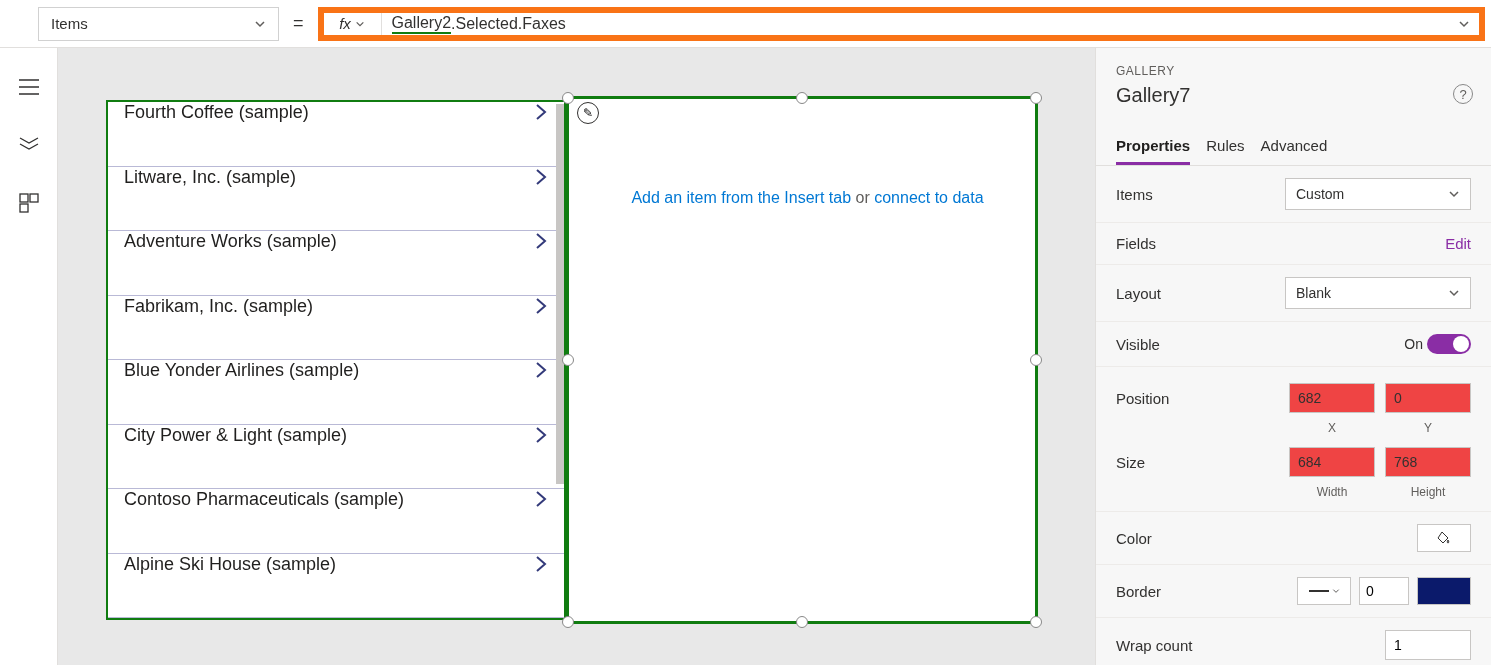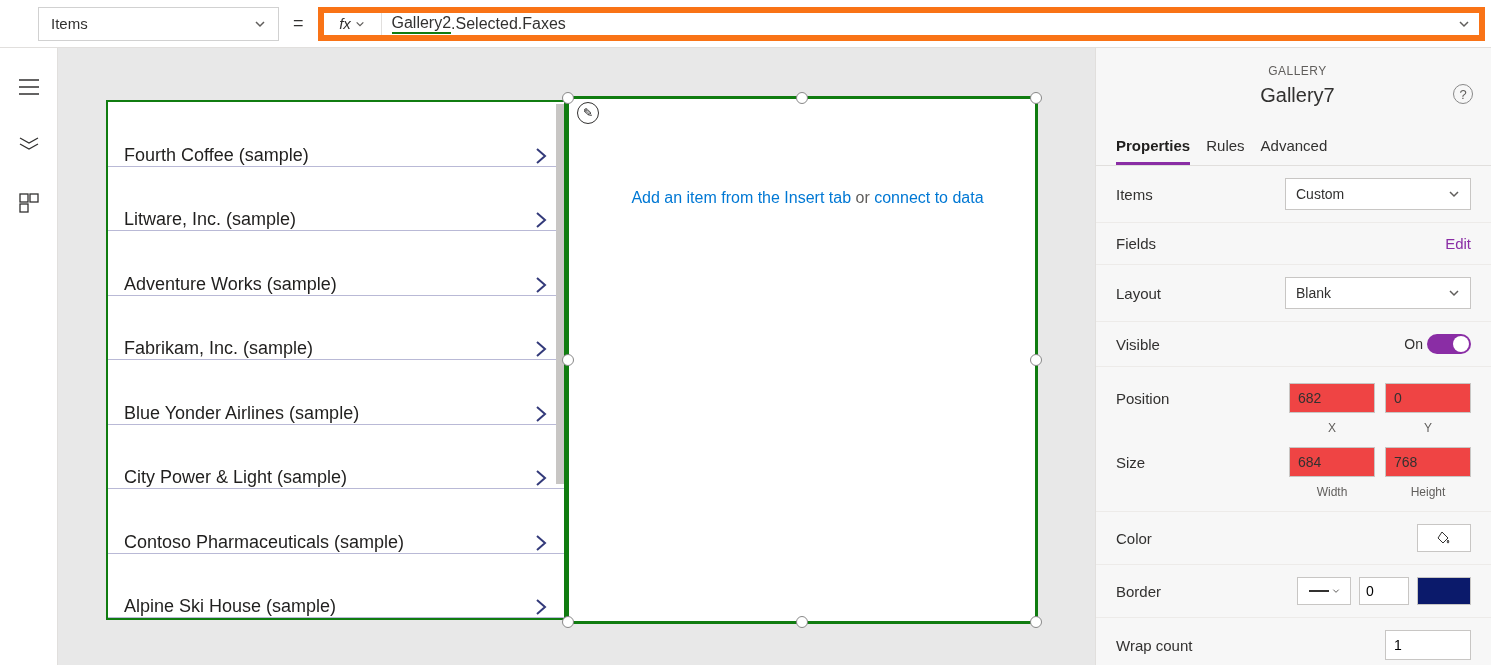--- a/index.html
+++ b/index.html
@@ -17,38 +17,38 @@
 .main-wrap { position:absolute; top:48px; left:0; right:0; bottom:0; display:flex; }
 
 .left-rail { width:58px; background:#fff; border-right:1px solid #e1dfdd; display:flex; flex-direction:column; align-items:center; padding-top:28px; gap:36px; }
 .rail-icon { width:22px; height:22px; color:#323130; display:flex; align-items:center; justify-content:center; }
 
 .canvas-area { flex:1; background:#e8e8e8; position:relative; }
 .canvas-inner { position:absolute; left:48px; top:52px; width:460px; height:520px; background:#fff; border:2px solid #107c10; }
 
 .list-scroll { position:absolute; right:0; top:2px; width:8px; height:380px; background:#c8c6c4; }
 
-.list-item { height:64.5px; border-bottom:1px solid #b9b9d6; display:flex; align-items:flex-end; padding:0 16px; justify-content:space-between; font-size:18px; color:#201f1e; }
+.list-item { height:64.5px; border-bottom:1px solid #b9b9d6; display:flex; align-items:flex-start; padding:0 16px; justify-content:space-between; font-size:18px; color:#201f1e; }
 .list-item:first-child { border-top:none; }
 .chev-r { color:#333a7a; }
 
 .gallery2 { position:absolute; left:508px; top:48px; width:472px; height:528px; background:#fff; border:3px solid #107c10; }
 .g2-label { position:absolute; top:90px; left:0; right:0; text-align:center; font-size:16px;margin-left:11px; }
 .g2-blue { color:#0078d4; }
 .g2-grey { color:#605e5c; }
 
 .handle { width:12px; height:12px; background:#fff; border:1px solid #888; border-radius:50%; position:absolute; }
 .gallery2 .handle.h1 { top:-7px; left:-7px; } .gallery2 .handle.h2 { top:-7px; left:50%; margin-left:-6px; } .gallery2 .handle.h3 { top:-7px; right:-7px; }
 .gallery2 .handle.h4 { top:50%; left:-7px; margin-top:-6px; } .gallery2 .handle.h5 { top:50%; right:-7px; margin-top:-6px; }
 .gallery2 .handle.h6 { bottom:-7px; left:-7px; } .gallery2 .handle.h7 { bottom:-7px; left:50%; margin-left:-6px; } .gallery2 .handle.h8 { bottom:-7px; right:-7px; }
 
 .pencil { position:absolute; top:3px; left:8px; width:22px; height:22px; border:1.5px solid #323130; border-radius:50%; display:flex; align-items:center; justify-content:center; font-size:12px; background:#fff; }
 
 .prop-panel { width:396px; background:#f7f7f7; border-left:1px solid #e1dfdd; overflow:hidden; position:relative; }
-.pp-head { padding:16px 12px 10px 20px;text-align:center; }
+.pp-head { padding:16px 12px 10px 20px; }
 .pp-kicker { font-size:12px; letter-spacing:.5px; color:#605e5c; }
 .pp-title { font-size:20px; color:#323130; margin-top:6px; }
 .pp-help { position:absolute; right:18px; top:36px; width:20px; height:20px; border:1.3px solid #888; border-radius:50%; display:flex; align-items:center; justify-content:center; font-size:13px; color:#605e5c; }
 
 .tabs { display:flex; gap:16px; padding:0 20px; border-bottom:1px solid #e1dfdd; margin-top:12px; }
 .tab { font-size:15px; padding:8px 0; color:#323130; }
 .tab.active { font-weight:600; border-bottom:3px solid #8a2da5; color:#201f1e; }
 
 .prop-row { display:flex; align-items:center; justify-content:space-between; padding:12px 20px; font-size:15px; color:#323130; border-bottom:1px solid #edebe9; }
 .prop-row.small-gap { border-bottom:none; padding-bottom:4px; padding-top:16px; }

